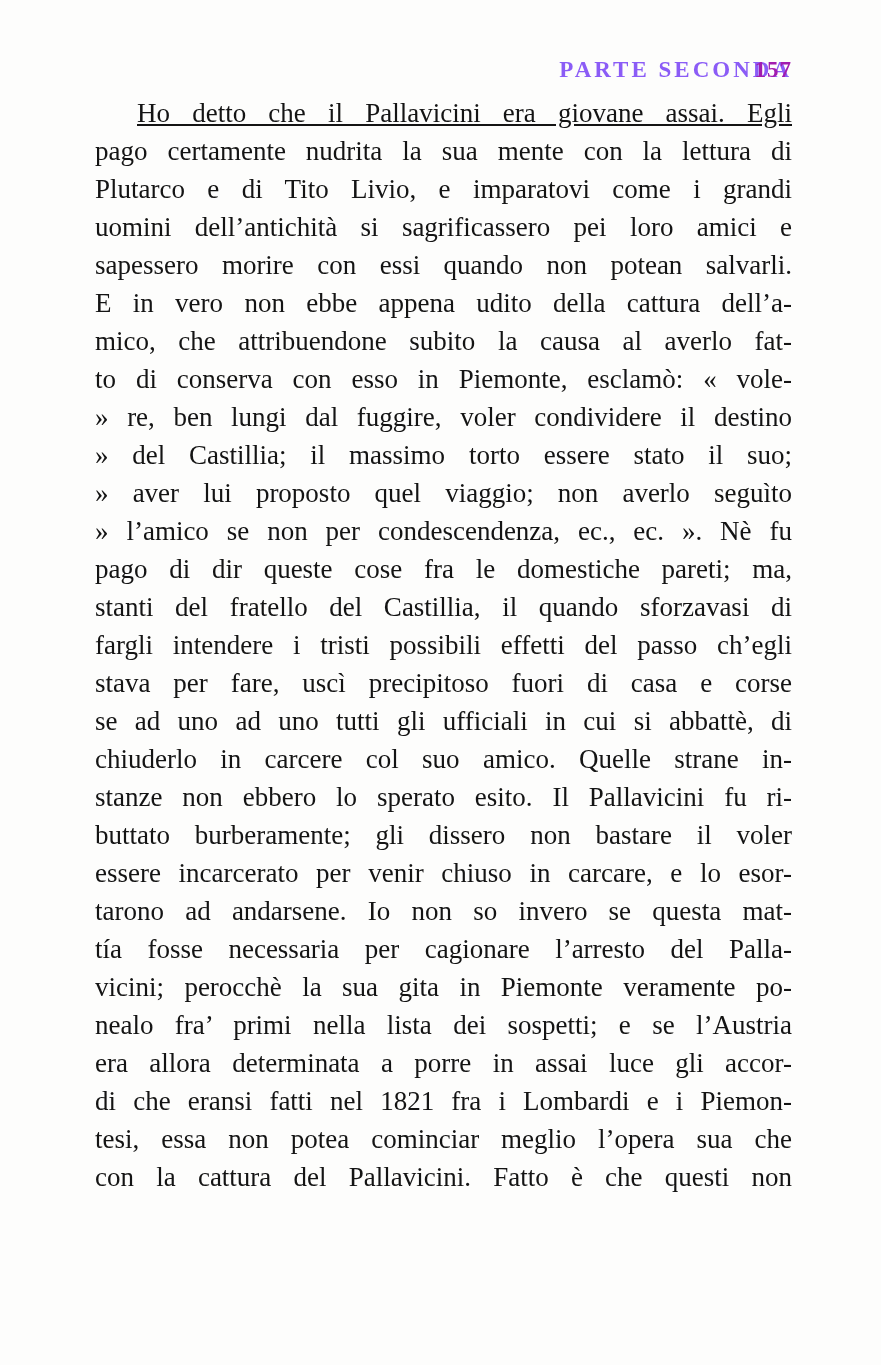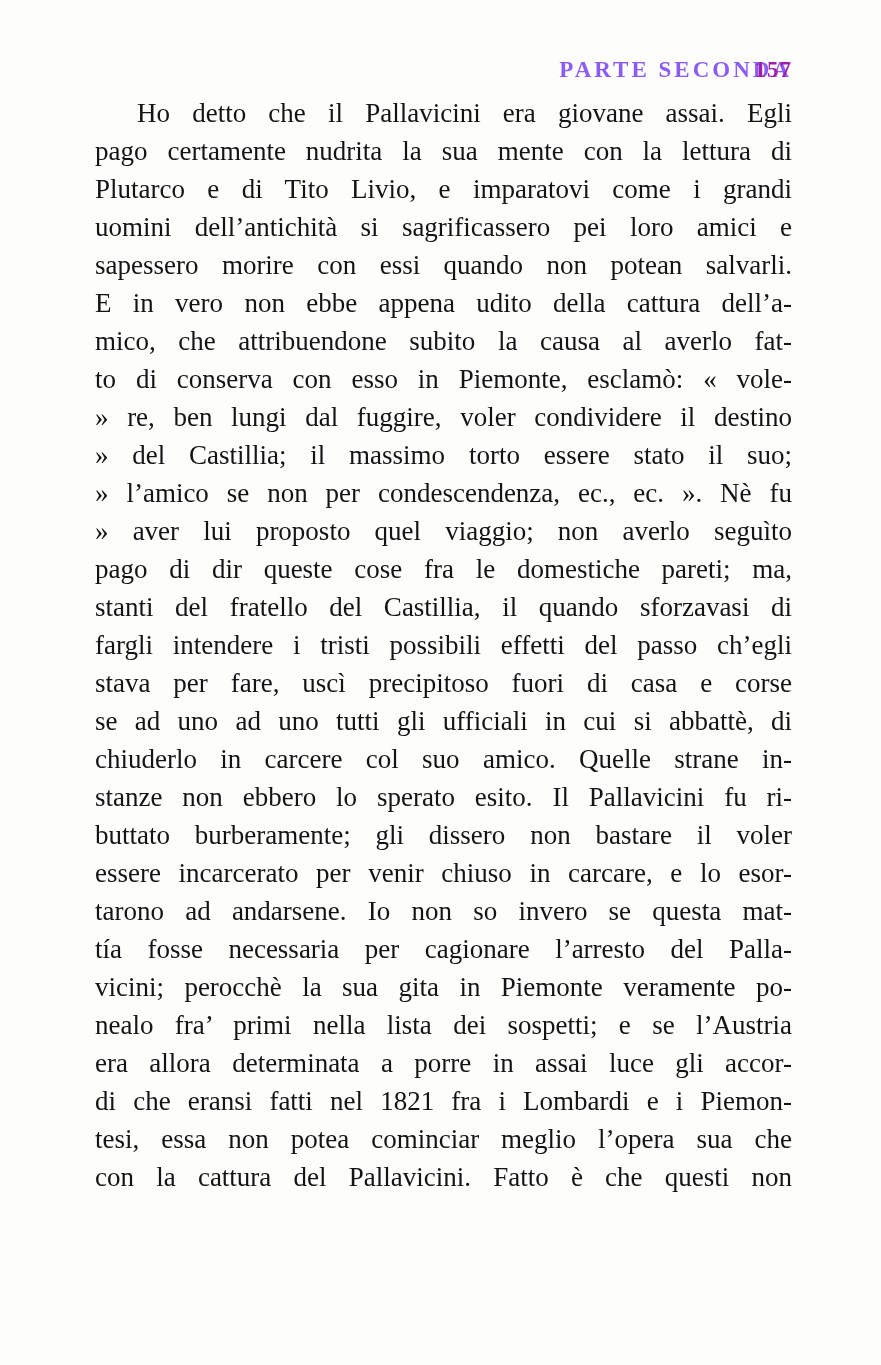--- a/index.html
+++ b/index.html
@@ -51,20 +51,21 @@
     line-height: 38px;
     font-size: 27px;
     text-align: justify;
     text-align-last: justify;
     -moz-text-align-last: justify;
     white-space: nowrap;
     color: #141414;
   }
   .line.indent {
     padding-left: 42px;
+    text-decoration: underline;
   }
 </style>
 </head>
 <body>
 
 <div class="page">
   <div class="header">
     <span class="section-title">PARTE SECONDA</span>
     <span class="page-number">157</span>
   </div>
@@ -72,22 +73,22 @@
     <div class="line indent">Ho detto che il Pallavicini era giovane assai. Egli</div>
     <div class="line">pago certamente nudrita la sua mente con la lettura di</div>
     <div class="line">Plutarco e di Tito Livio, e imparatovi come i grandi</div>
     <div class="line">uomini dell’antichità si sagrificassero pei loro amici e</div>
     <div class="line">sapessero morire con essi quando non potean salvarli.</div>
     <div class="line">E in vero non ebbe appena udito della cattura dell’a-</div>
     <div class="line">mico, che attribuendone subito la causa al averlo fat-</div>
     <div class="line">to di conserva con esso in Piemonte, esclamò: « vole-</div>
     <div class="line">» re, ben lungi dal fuggire, voler condividere il destino</div>
     <div class="line">» del Castillia; il massimo torto essere stato il suo;</div>
+    <div class="line">» aver lui proposto quel viaggio; non averlo seguìto</div>
     <div class="line">» l’amico se non per condescendenza, ec., ec. ». Nè fu</div>
-    <div class="line">» aver lui proposto quel viaggio; non averlo seguìto</div>
     <div class="line">pago di dir queste cose fra le domestiche pareti; ma,</div>
     <div class="line">stanti del fratello del Castillia, il quando sforzavasi di</div>
     <div class="line">fargli intendere i tristi possibili effetti del passo ch’egli</div>
     <div class="line">stava per fare, uscì precipitoso fuori di casa e corse</div>
     <div class="line">se ad uno ad uno tutti gli ufficiali in cui si abbattè, di</div>
     <div class="line">chiuderlo in carcere col suo amico. Quelle strane in-</div>
     <div class="line">stanze non ebbero lo sperato esito. Il Pallavicini fu ri-</div>
     <div class="line">buttato burberamente; gli dissero non bastare il voler</div>
     <div class="line">essere incarcerato per venir chiuso in carcare, e lo esor-</div>
     <div class="line">tarono ad andarsene. Io non so invero se questa mat-</div>

